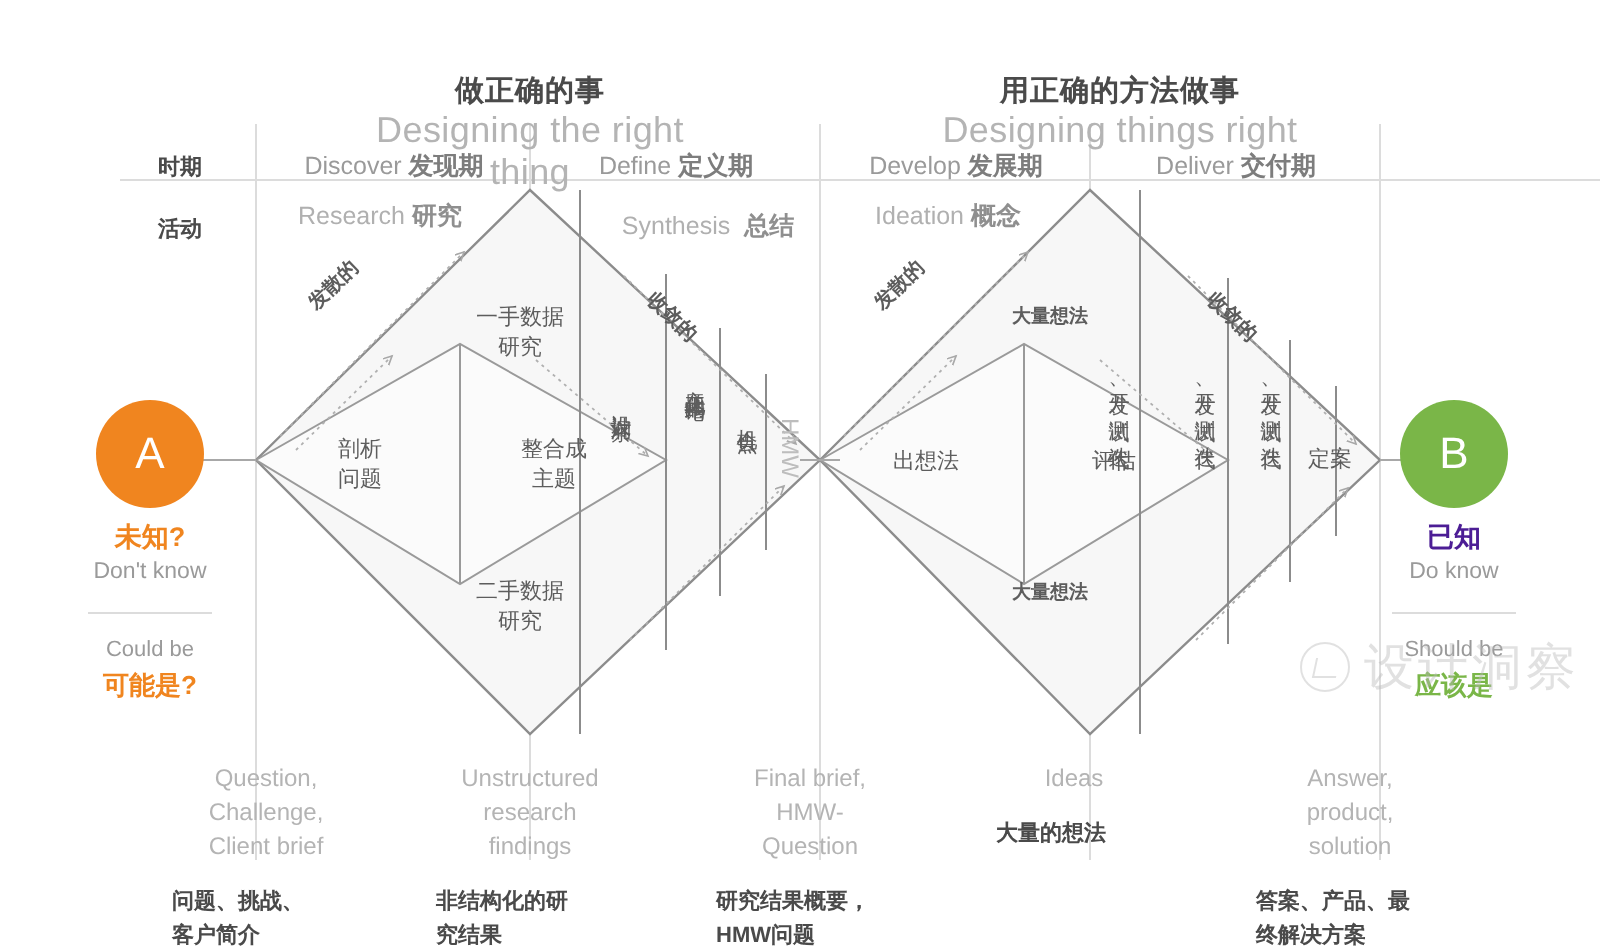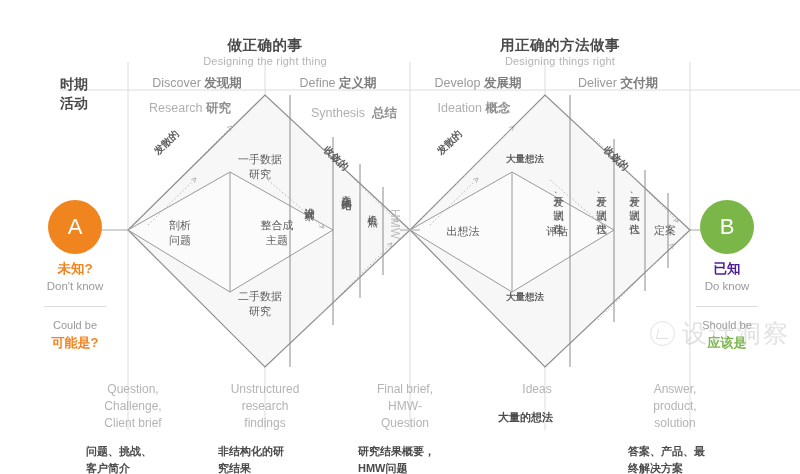--- a/index.html
+++ b/index.html
@@ -19,28 +19,28 @@
     width: 800px; height: 474px;
   }
   .abs { position: absolute; }
 
   
   .grp-title {
     font-size: 14.5px; font-weight: bold; color: #4a4a4a;
     text-align: center; letter-spacing: .5px;
   }
   .grp-sub {
-    font-size: 11px; color: #b4b4b4; text-align: center;
+    font-size: 18px; color: #b4b4b4; text-align: center;
     letter-spacing: .2px;
   }
 
   
   .row-label {
-    font-size: 14px; font-weight: bold; color: #4a4a4a;
-    text-align: left; width: 60px;
+    font-size: 11px; font-weight: bold; color: #4a4a4a;
+    text-align: center; width: 60px;
   }
 
   
   .phase-cell {
     font-size: 12.5px; color: #9a9a9a; text-align: center;
     white-space: nowrap;
   }
   .phase-cell b { font-weight: bold; color: #7d7d7d; }
   .act-cell {
     font-size: 12.5px; color: #b0b0b0; text-align: center;
@@ -181,21 +181,21 @@
     <line x1="598" y1="320" x2="674" y2="244" stroke="#b0b0b0" stroke-width="0.9" stroke-dasharray="1.5,2.2" marker-end="url(#arrowHead)"></line>
   </svg>
 
   <div class="abs grp-title" style="left:185px; top:36px; width:160px;">做正确的事</div>
   <div class="abs grp-sub" style="left:175px; top:55px; width:180px;">Designing the right thing</div>
 
   <div class="abs grp-title" style="left:470px; top:36px; width:180px;">用正确的方法做事</div>
   <div class="abs grp-sub" style="left:470px; top:55px; width:180px;">Designing things right</div>
 
   <div class="abs row-label" style="left:60px; top:76px;">时期</div>
-  <div class="abs row-label" style="left:60px; top:95px;">活动</div>
+  <div class="abs row-label" style="left:60px; top:107px;">活动</div>
 
   <div class="abs phase-cell" style="left:130px; top:75px; width:134px;">
     <span>Discover</span>
     <b>发现期</b>
   </div>
   <div class="abs phase-cell" style="left:268px; top:75px; width:140px;">
     <span>Define</span>
     <b>定义期</b>
   </div>
   <div class="abs phase-cell" style="left:412px; top:75px; width:132px;">

